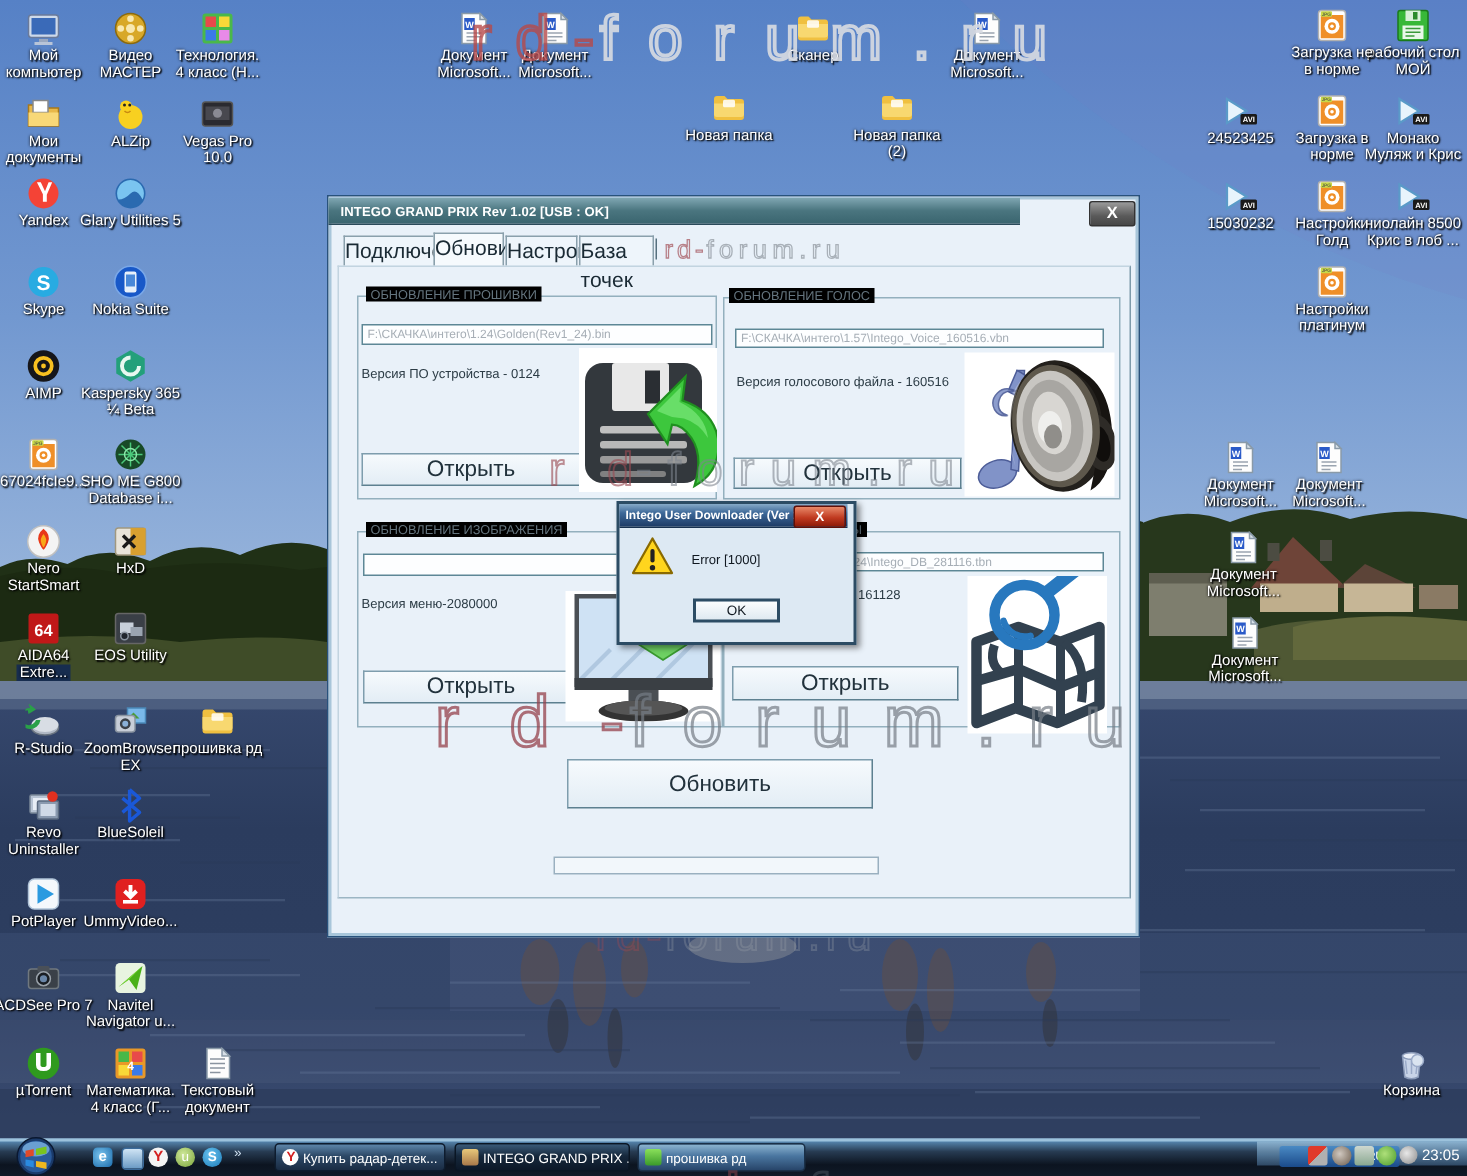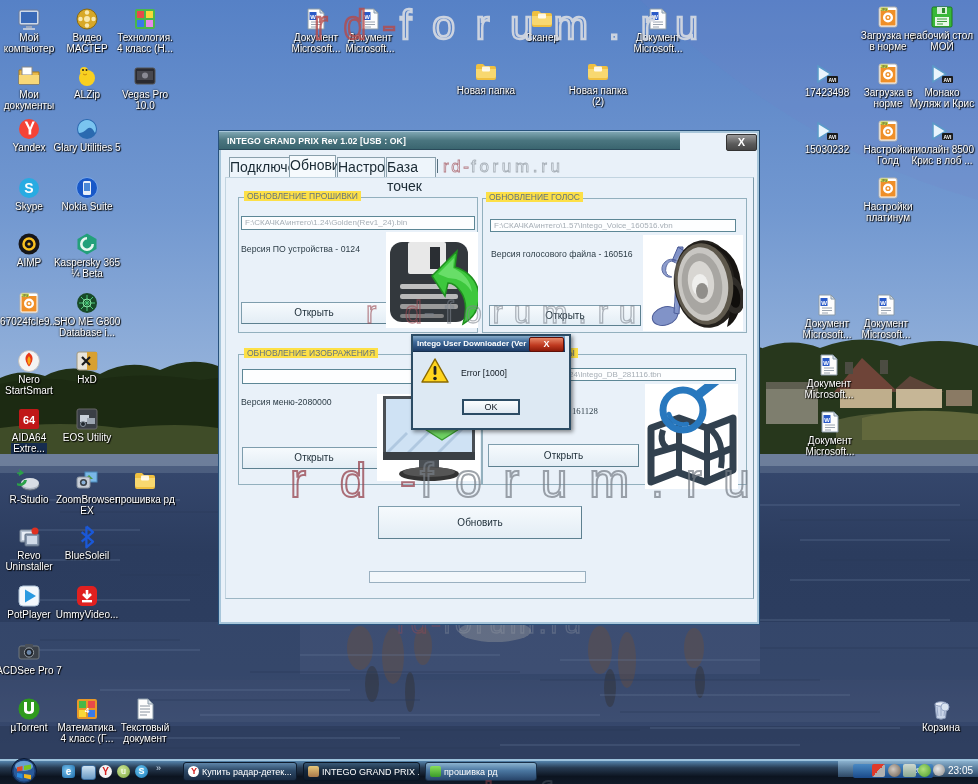--- a/index.html
+++ b/index.html
@@ -8,24 +8,24 @@
 .icon{position:absolute;width:68px;text-align:center;}
 .icon .ig{height:24px;margin-bottom:2px;position:relative;}
 .icon .lbl{color:#fff;font-size:10px;line-height:10.5px;text-shadow:1px 1px 1px #000,0 0 2px #000;}
 .win{position:absolute;left:218px;top:130px;width:542px;height:495px;}
 .wbody{position:absolute;left:0;top:0;width:540px;height:493px;background:#e9f1f9;border:1px solid #28527c;box-shadow:inset 0 0 0 2px #a8c6da;}
 .tbar{position:absolute;left:1px;top:2px;width:461px;height:17px;background:linear-gradient(#7fa6b2,#4a757f 50%,#3a656f);border-bottom:1px solid #2a4a5a;}
 .tbar .tt{position:absolute;left:8px;top:3.5px;color:#fff;font-size:8.7px;font-weight:bold;letter-spacing:0.1px;}
 .xbtn{position:absolute;left:507px;top:2px;width:29px;height:15px;background:linear-gradient(#9a9a9a,#5a5a5a 60%,#474747);border:1px solid #333;border-radius:2px;color:#fff;font-size:11px;font-weight:bold;text-align:center;line-height:14px;}
 .tab{position:absolute;top:27px;height:19px;background:#eef5fb;border:1px solid #8aa0ac;border-bottom:none;font-size:14px;color:#1a2a34;text-align:left;line-height:19px;}
 .gbox{position:absolute;border:1px solid #93b0be;background:#e9f1f9;}
-.glab{position:absolute;background:#fde047;font-size:8.5px;color:#64747e;padding:0 3px;white-space:nowrap;}
+.glab{position:absolute;background:#000000;font-size:8.5px;color:#64747e;padding:0 3px;white-space:nowrap;}
 .inp{position:absolute;background:#fdfeff;border:1px solid #5d8796;font-size:8px;color:#a6aeb6;line-height:12px;padding:0 3px;overflow:hidden;white-space:nowrap;}
 .lab{position:absolute;font-size:8.7px;color:#2c3c46;white-space:nowrap;}
-.btn{position:absolute;background:linear-gradient(#f6fafd,#e3edf5);border:1px solid #7e9dad;border-bottom-color:#5d8090;border-right-color:#5d8090;font-size:10px;color:#22323c;text-align:center;}
+.btn{position:absolute;background:linear-gradient(#f6fafd,#e3edf5);border:1px solid #7e9dad;border-bottom-color:#5d8090;border-right-color:#5d8090;font-size:15px;color:#22323c;text-align:center;}
 .wicon{position:absolute;background:#fff;}
 .dlg{position:absolute;left:411px;top:334px;width:156px;height:92px;background:#dde9f3;border:2px solid #2c4c64;box-shadow:2px 2px 4px rgba(0,0,0,.45);}
 .dtbar{position:absolute;left:0;top:0;width:152px;height:15px;background:linear-gradient(#86aac8,#3d6898 40%,#1e3c66);border-bottom:1px solid #16304e;}
 .dtt{position:absolute;left:4px;top:2.5px;color:#fff;font-size:8px;font-weight:bold;white-space:nowrap;width:112px;overflow:hidden;}
 .dx{position:absolute;left:116px;top:1px;width:33px;height:13px;background:linear-gradient(#e88868,#c03a20 55%,#8c1a08);border:1px solid #601008;border-radius:2px;color:#fff;font-weight:bold;font-size:9px;text-align:center;line-height:12px;}
 .taskbar{position:absolute;left:0;top:759px;width:978px;height:25px;background:linear-gradient(#8fb6d4 0,#5584ac 8%,#273b52 35%,#0c1420 70%,#101a28 100%);}
 .tbtn{position:absolute;top:3px;height:17px;border-radius:3px;color:#fff;font-size:9px;line-height:16px;white-space:nowrap;overflow:hidden;}
 .ql{position:absolute;top:6px;width:13px;height:13px;border-radius:3px;}
 .wm{position:absolute;pointer-events:none;}
 </style>
@@ -312,20 +312,28 @@
     </div>
 <div class="icon" style="left:-5px;top:640px;">
       <div class="ig"><svg width="24" height="24" viewBox="0 0 24 24">
           <rect x="2" y="6" width="20" height="13" rx="2" fill="#3a4048" stroke="#70787f"></rect>
           <rect x="8" y="4" width="8" height="4" rx="1" fill="#4a5058"></rect>
           <circle cx="12" cy="12.5" r="4.6" fill="#1a1e24" stroke="#9aa2aa"></circle>
           <circle cx="12" cy="12.5" r="2.4" fill="#6a86a8"></circle>
         </svg></div>
       <div class="lbl">ACDSee Pro 7</div>
     </div>
+<div class="icon" style="left:53px;top:640px;">
+      <div class="ig"><svg width="24" height="24" viewBox="0 0 24 24">
+          <rect x="2" y="2" width="20" height="20" rx="3" fill="#e8f4e0"></rect>
+          <path d="M4,18 L20,4 L16,20 L11,13 Z" fill="#4ab018"></path>
+          <path d="M4,18 L20,4 L11,13 Z" fill="#7ad838"></path>
+        </svg></div>
+      <div class="lbl">Navitel<br>Navigator u...</div>
+    </div>
 <div class="icon" style="left:-5px;top:697px;">
       <div class="ig"><svg width="24" height="24" viewBox="0 0 24 24">
           <circle cx="12" cy="12" r="10.5" fill="#2f9a1e"></circle>
           <path d="M7,5 v8 q0,4 5,4 q5,0 5,-4 V5 h-3 v8 q0,1.4 -2,1.4 q-2,0 -2,-1.4 V5 Z" fill="#fff"></path>
         </svg></div>
       <div class="lbl">µTorrent</div>
     </div>
 <div class="icon" style="left:53px;top:697px;">
       <div class="ig"><svg width="24" height="24" viewBox="0 0 24 24">
           <rect x="2" y="2" width="20" height="20" rx="2" fill="#e89828"></rect>
@@ -420,21 +428,21 @@
           <text x="8.2" y="5.6" text-anchor="middle" font-size="3.2" fill="#444" font-family="Liberation Sans">JPG</text>
         </svg></div>
       <div class="lbl">Загрузка не<br>в норме</div>
     </div>
 <div class="icon" style="left:793px;top:62px;">
       <div class="ig"><svg width="24" height="24" viewBox="0 0 24 24">
           <path d="M3,4 L16,12 L3,20 Z" fill="#e8f4fc" stroke="#5a9ac8" stroke-width="1.5"></path>
           <rect x="12" y="14" width="11" height="7" rx="1" fill="#1a1a1a"></rect>
           <text x="17.5" y="19.5" text-anchor="middle" font-size="5" font-weight="bold" fill="#fff" font-family="Liberation Sans">AVI</text>
         </svg></div>
-      <div class="lbl">17423498</div>
+      <div class="lbl">24523425</div>
     </div>
 <div class="icon" style="left:908px;top:62px;">
       <div class="ig"><svg width="24" height="24" viewBox="0 0 24 24">
           <path d="M3,4 L16,12 L3,20 Z" fill="#e8f4fc" stroke="#5a9ac8" stroke-width="1.5"></path>
           <rect x="12" y="14" width="11" height="7" rx="1" fill="#1a1a1a"></rect>
           <text x="17.5" y="19.5" text-anchor="middle" font-size="5" font-weight="bold" fill="#fff" font-family="Liberation Sans">AVI</text>
         </svg></div>
       <div class="lbl">Монако<br>Муляж и Крис</div>
     </div>
 <div class="icon" style="left:854px;top:62px;">
@@ -577,21 +585,21 @@
 <div class="glab" style="left:268px;top:218px;">ОБНОВЛЕНИЕ БАЗЫ</div>
 
 <div class="inp" style="left:23px;top:86px;width:226px;height:12px;">F:\СКАЧКА\интего\1.24\Golden(Rev1_24).bin</div>
 <div class="inp" style="left:272px;top:89px;width:238px;height:11px;">F:\СКАЧКА\интего\1.57\Intego_Voice_160516.vbn</div>
 <div class="inp" style="left:24px;top:239px;width:228px;height:13px;"></div>
 <div class="inp" style="left:272px;top:238px;width:238px;height:11px;">F:\СКАЧКА\интего\1.24\Intego_DB_281116.tbn</div>
 
 <div class="lab" style="left:23px;top:114px;">Версия ПО устройства - 0124</div>
 <div class="lab" style="left:273px;top:119px;">Версия голосового файла - 160516</div>
 <div class="lab" style="left:23px;top:267px;">Версия меню-2080000</div>
-<div class="lab" style="left:354px;top:276px;font-family:Liberation Serif, serif;">161128</div>
+<div class="lab" style="left:354px;top:261px;">161128</div>
 
 <div class="btn" style="left:23px;top:172px;width:144px;height:20px;line-height:20px;">Открыть</div>
 <div class="btn" style="left:271px;top:175px;width:150px;height:19px;line-height:19px;">Открыть</div>
 <div class="btn" style="left:24px;top:317px;width:142px;height:20px;line-height:20px;">Открыть</div>
 <div class="btn" style="left:270px;top:314px;width:149px;height:21px;line-height:21px;">Открыть</div>
 <div class="btn" style="left:160px;top:376px;width:202px;height:31px;line-height:31px;">Обновить</div>
 <div class="inp" style="left:151px;top:441px;width:209px;height:10px;background:#f2f7fb;border-color:#9ab0c0;"></div>
 
 <div class="abs" style="left:7px;top:47px;width:527px;height:420px;border:1px solid #c2d4e0;border-right-color:#7c9aaa;border-bottom-color:#9cb6c4;"></div>
 

